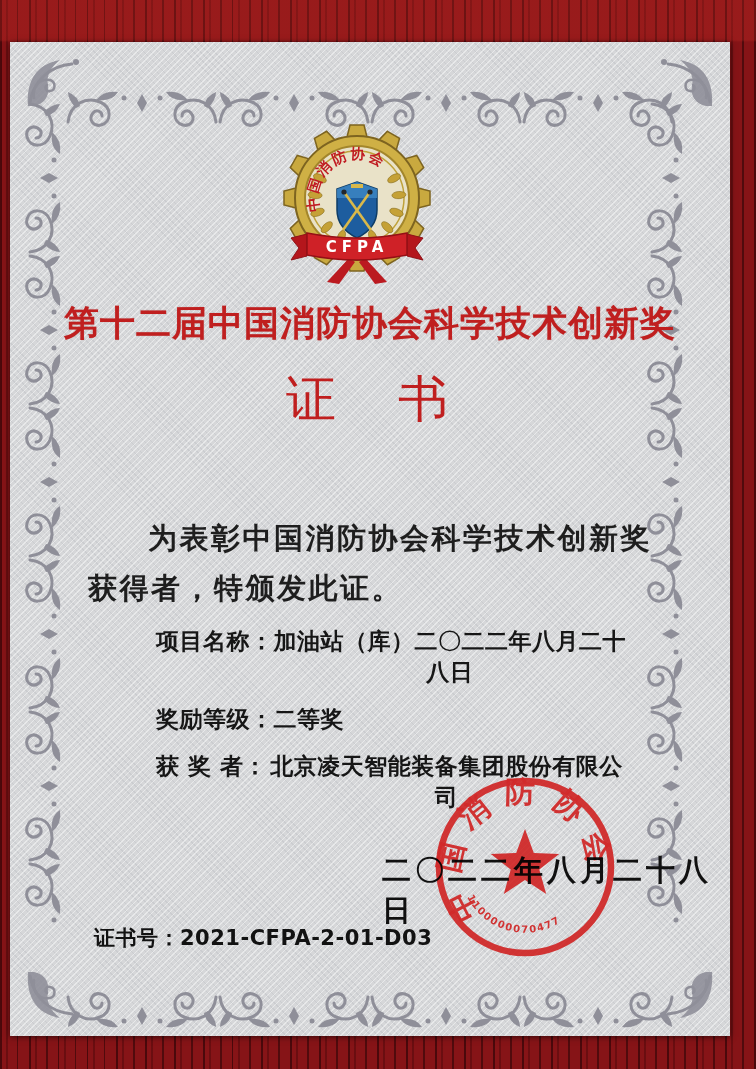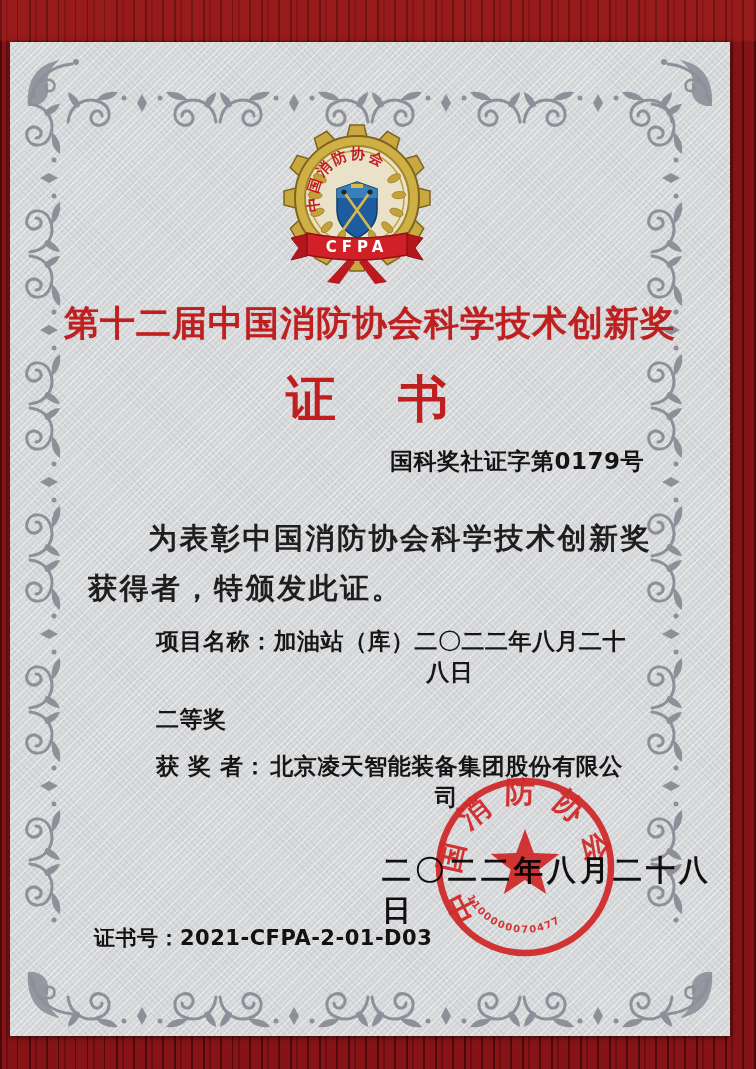--- a/index.html
+++ b/index.html
@@ -30,21 +30,21 @@
 
   .award-title{
     top:258px;left:0;width:100%;text-align:center;
     font-family:Liberation Sans, sans-serif;
     font-weight:700;font-size:35px;letter-spacing:1px;color:#c01f1f;
     text-shadow:0 0 1px rgba(150,20,20,.4);
   }
   .doc-title{
     top:324px;left:0;width:100%;text-align:center;
     font-family:"DejaVu Serif","Liberation Serif",serif;
-    font-weight:700;font-size:50px;letter-spacing:6px;color:#c01f1f;
+    font-weight:400;font-size:50px;letter-spacing:6px;color:#c01f1f;
   }
   .reg-no{
     top:404px;left:0;width:100%;box-sizing:border-box;
     text-align:right;padding-right:86px;
     font-weight:700;font-size:23px;color:#141414;letter-spacing:.5px;
   }
   .body-text{
     top:444px;left:78px;width:578px;
     font-family:"DejaVu Serif","Liberation Serif",serif;
     font-size:29px;line-height:50px;letter-spacing:2.5px;color:#1e1e1e;font-weight:600;
@@ -187,35 +187,35 @@
             <path d="M-8,60 L-30,84 L-18,86 L-2,64 Z" fill="#bb1a20"></path>
             <path d="M8,60 L30,84 L18,86 L2,64 Z" fill="#bb1a20"></path>
             <path d="M-50,35 Q0,45 50,35 L50,57 Q0,67 -50,57 Z" fill="#cf2127" stroke="#941016" stroke-width="1.5"></path>
             <text x="0" y="54" text-anchor="middle" font-size="15" font-weight="700" fill="#ffffff" letter-spacing="5">CFPA</text>
           </g>
         </svg>
       </div>
 
       <div class="award-title">第十二届中国消防协会科学技术创新奖</div>
       <div class="doc-title">证　书</div>
-      <div class="reg-no">国科奖社证字第0179号</div>
 
       <div class="body-text">
         <span class="l1">为表彰中国消防协会科学技术创新奖</span>
         <span class="l2">获得者，特颁发此证。</span>
       </div>
 
       <div class="fields">
         <div class="frow">
           <span class="flabel">项目名称：</span>
           <span class="vstack">
             <span>加油站（库）二〇二二年八月二十八日</span>
           </span>
         </div>
         <div class="frow">
+          <span class="flabel">奖励等级：</span>
           <span>二等奖</span>
         </div>
         <div class="frow">
           <span class="flabel">获 奖 者：</span>
           <span>北京凌天智能装备集团股份有限公司</span>
         </div>
       </div>
 
       <div class="issue-date">二〇二二年八月二十八日</div>
 

